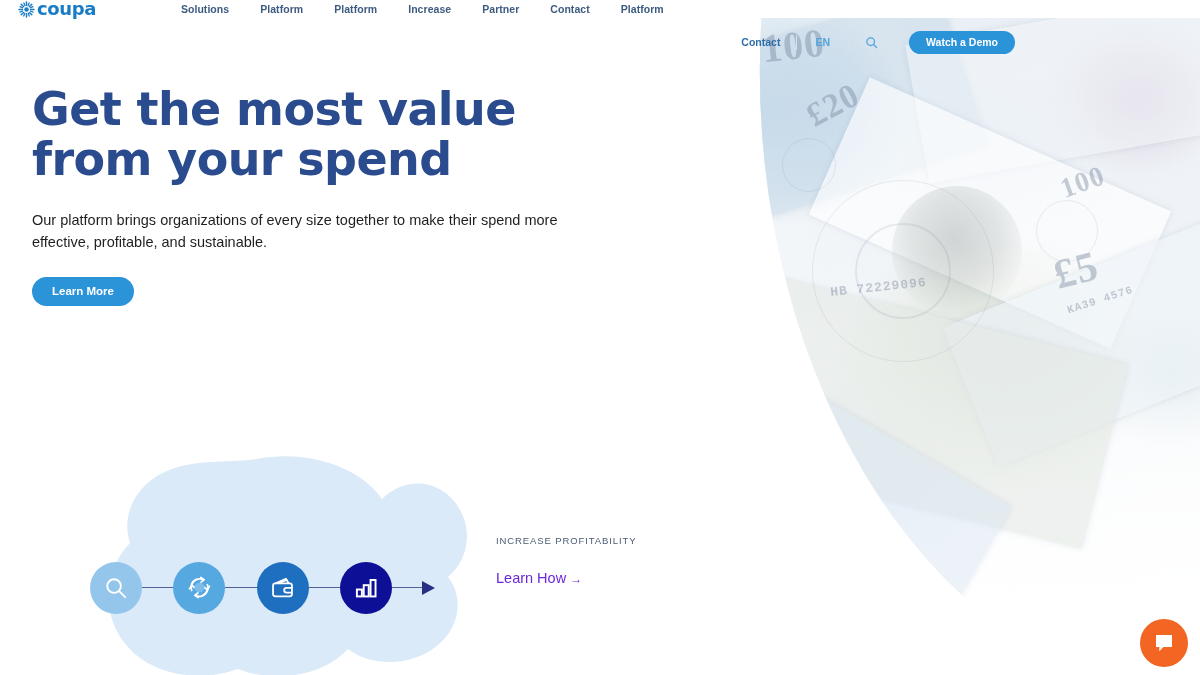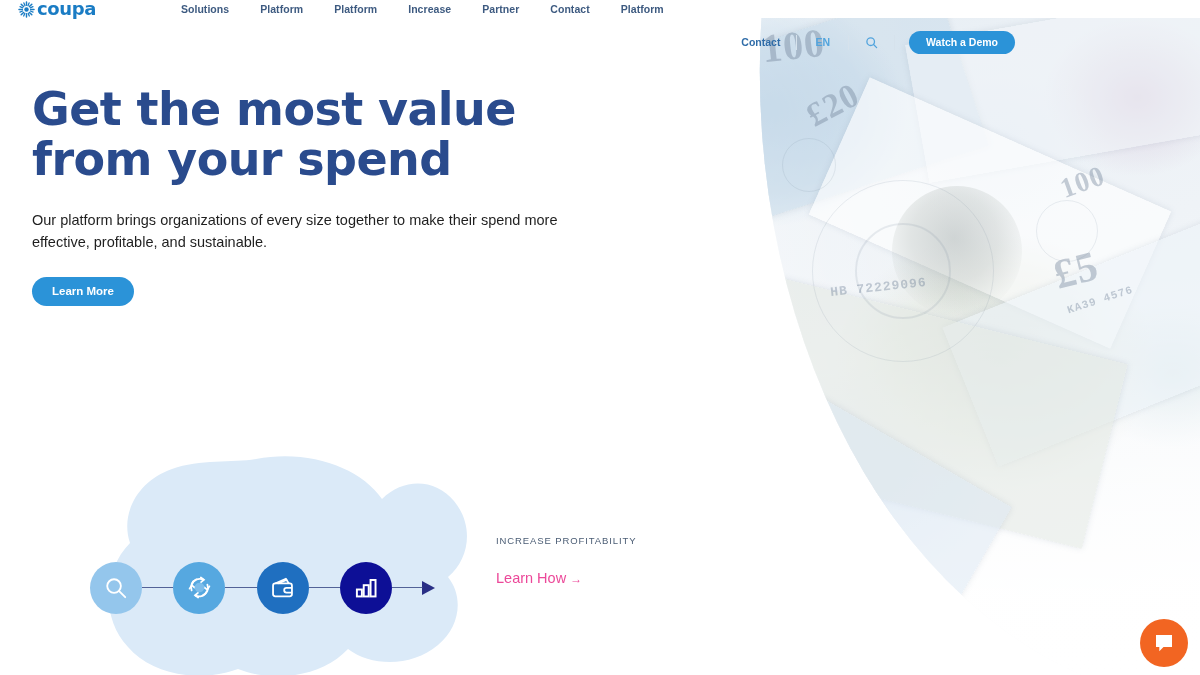--- a/index.html
+++ b/index.html
@@ -292,21 +292,21 @@
     margin-top: 15px;
     font-size: 13.5px;
     line-height: 21px;
     color: #1f1f1f;
     max-width: 425px;
   }
   .promo-link {
     display: inline-block;
     margin-top: 24px;
     font-size: 14.5px;
-    color: #ec4899;
+    color: #6d28d9;
     text-decoration: none;
     cursor: pointer;
   }
   .promo-link .arw { font-size: 12px; margin-left: 4px; }
 
   
   .chat-fab {
     position: absolute;
     right: 12px;
     bottom: 8px;

